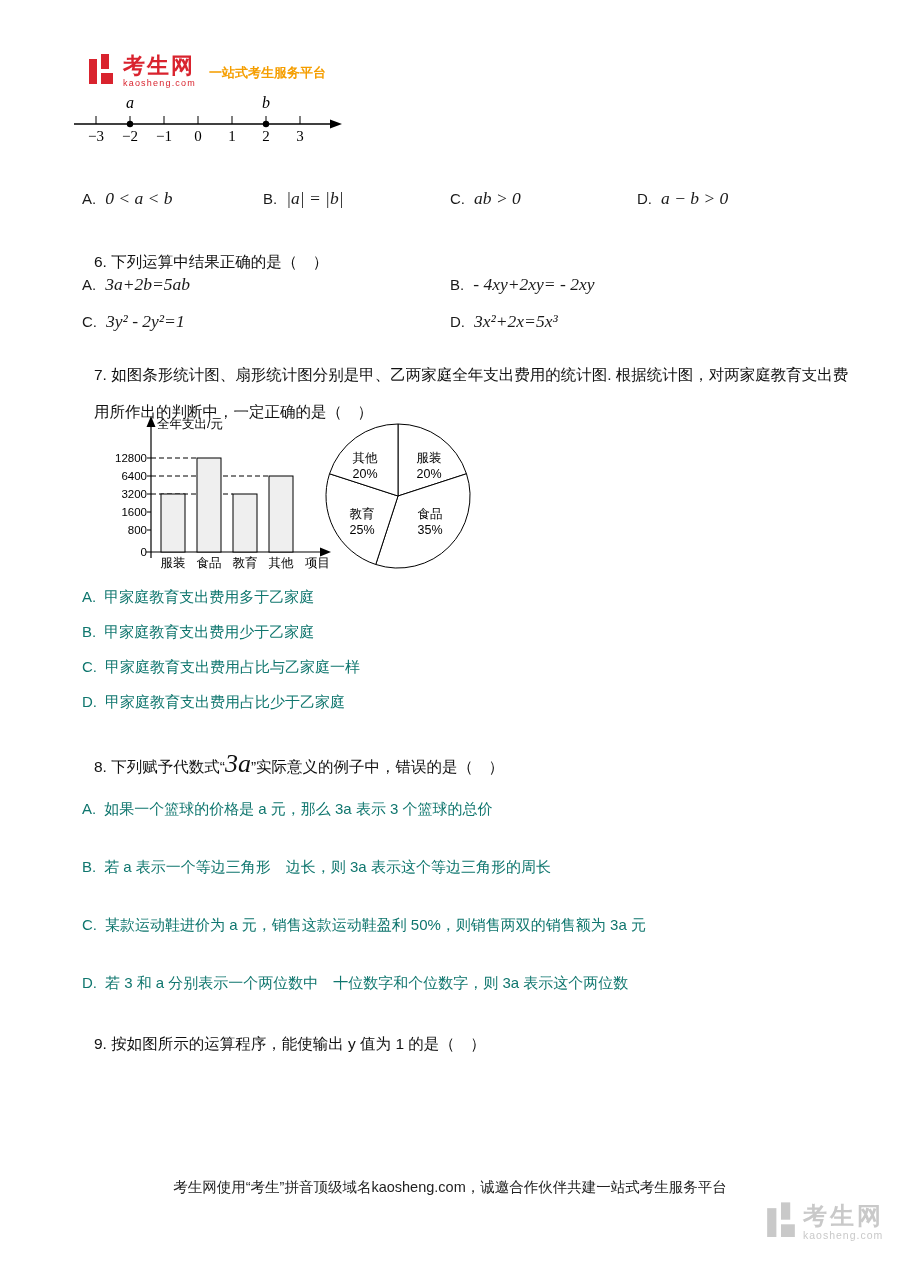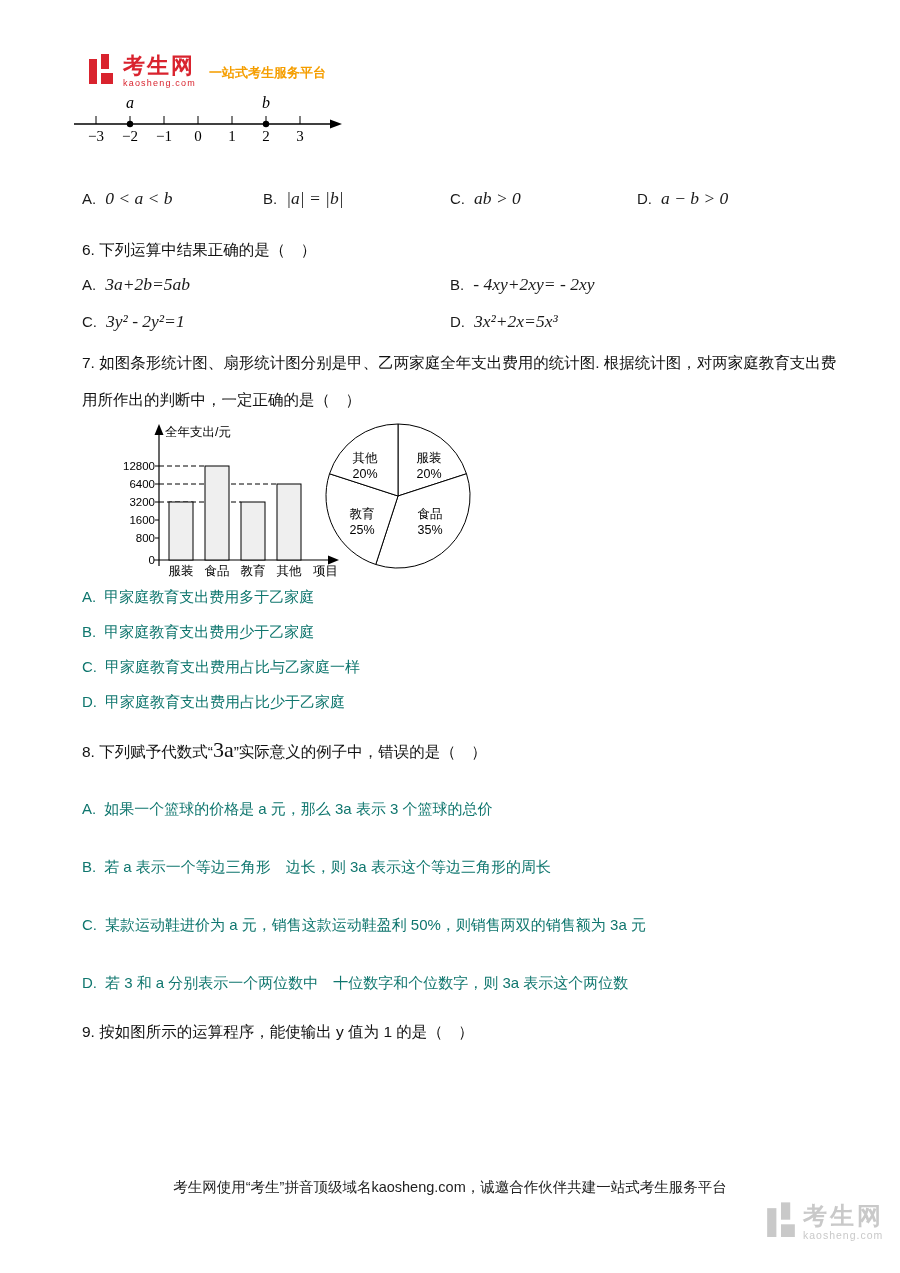--- a/index.html
+++ b/index.html
@@ -16,23 +16,23 @@
   
   .numberline{position:absolute;left:70px;top:94px;margin:0;}
   .nl-tick{font-family:"Liberation Serif","DejaVu Serif",serif;font-size:15px;text-anchor:middle;fill:#000;}
   .nl-var{font-family:"Liberation Serif","DejaVu Serif",serif;font-style:italic;font-size:16px;text-anchor:middle;fill:#000;}
 
   
   .row{position:absolute;left:82px;height:28px;width:780px;}
   .opt{position:absolute;top:0;white-space:nowrap;font-size:15px;text-align:center;}
   .olabel{margin-right:9px;}
   .math{font-family:"Liberation Serif","DejaVu Serif",serif;font-style:italic;font-size:17.5px;}
-  .mathbig{font-family:"Liberation Serif","DejaVu Serif",serif;font-size:22px;text-align:center;}
+  .mathbig{font-family:"Liberation Serif","DejaVu Serif",serif;font-style:italic;font-size:26px;text-align:center;}
 
-  .stem{position:absolute;left:82px;font-size:15.5px;margin:0;color:#111;}
+  .stem{position:absolute;left:82px;font-size:15.5px;margin:12px;color:#111;}
   .optline{position:absolute;left:82px;font-size:15px;margin:0;white-space:nowrap;color:#0f766e;}
   .optline .olabel{margin-right:8px;}
 
   
   .figure-bar{position:absolute;left:105px;top:404px;}
   .figure-pie{position:absolute;left:298px;top:404px;}
   svg text{font-family:"Liberation Sans","DejaVu Sans",sans-serif;fill:#000;}
   .axis-label{font-size:12.5px;}
   .tick{font-size:11.5px;}
   .cat{font-size:12.5px;}
@@ -100,21 +100,21 @@
     <span class="opt" style="left:0px"><span class="olabel">A.</span><span class="math">3a+2b=5ab</span></span>
     <span class="opt" style="left:368px"><span class="olabel">B.</span><span class="math">- 4xy+2xy= - 2xy</span></span>
   </div>
   <div class="row" style="top:311px;">
     <span class="opt" style="left:0px"><span class="olabel">C.</span><span class="math">3y² - 2y²=1</span></span>
     <span class="opt" style="left:368px"><span class="olabel">D.</span><span class="math">3x²+2x=5x³</span></span>
   </div>
 
   <p class="stem" style="top:344px;width:757px;line-height:37px;">7. 如图条形统计图、扇形统计图分别是甲、乙两家庭全年支出费用的统计图. 根据统计图，对两家庭教育支出费用所作出的判断中，一定正确的是（　）</p>
 
-  <figure class="figure-bar" style="margin:16px">
+  <figure class="figure-bar" style="margin:8px">
     <svg width="235" height="170" viewBox="0 0 235 170">
       <text class="axis-label" x="44" y="16">全年支出/元</text>
       <line x1="38" y1="146" x2="38" y2="12" stroke="#000" stroke-width="1.2"></line>
       <polygon points="38,4 33.5,15 42.5,15" fill="#000"></polygon>
       <line x1="33" y1="140" x2="210" y2="140" stroke="#000" stroke-width="1.2"></line>
       <polygon points="218,140 207,135.5 207,144.5" fill="#000"></polygon>
 
       <line x1="38" y1="46" x2="84" y2="46" stroke="#000" stroke-dasharray="5,3"></line>
       <line x1="38" y1="64" x2="156" y2="64" stroke="#000" stroke-dasharray="5,3"></line>
       <line x1="38" y1="82" x2="120" y2="82" stroke="#000" stroke-dasharray="5,3"></line>

